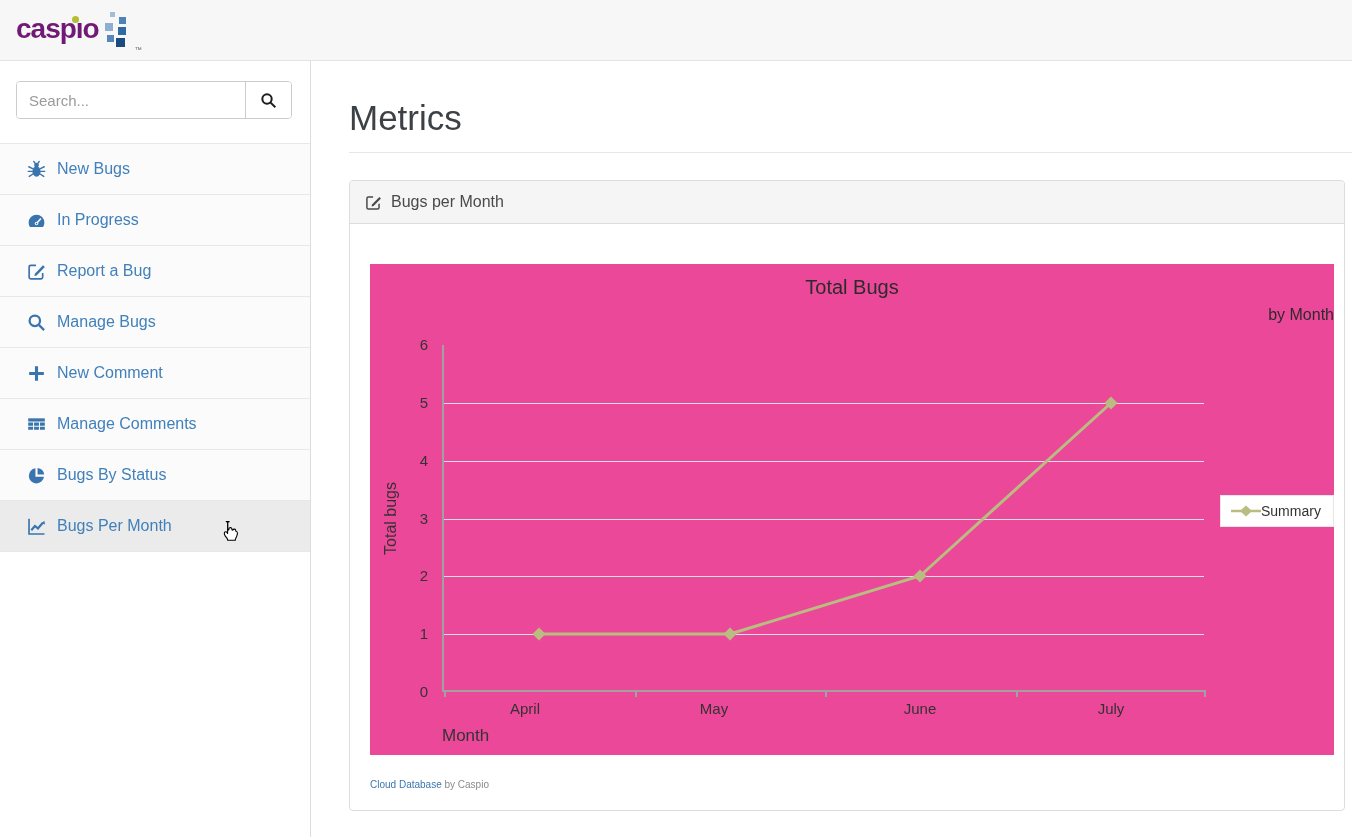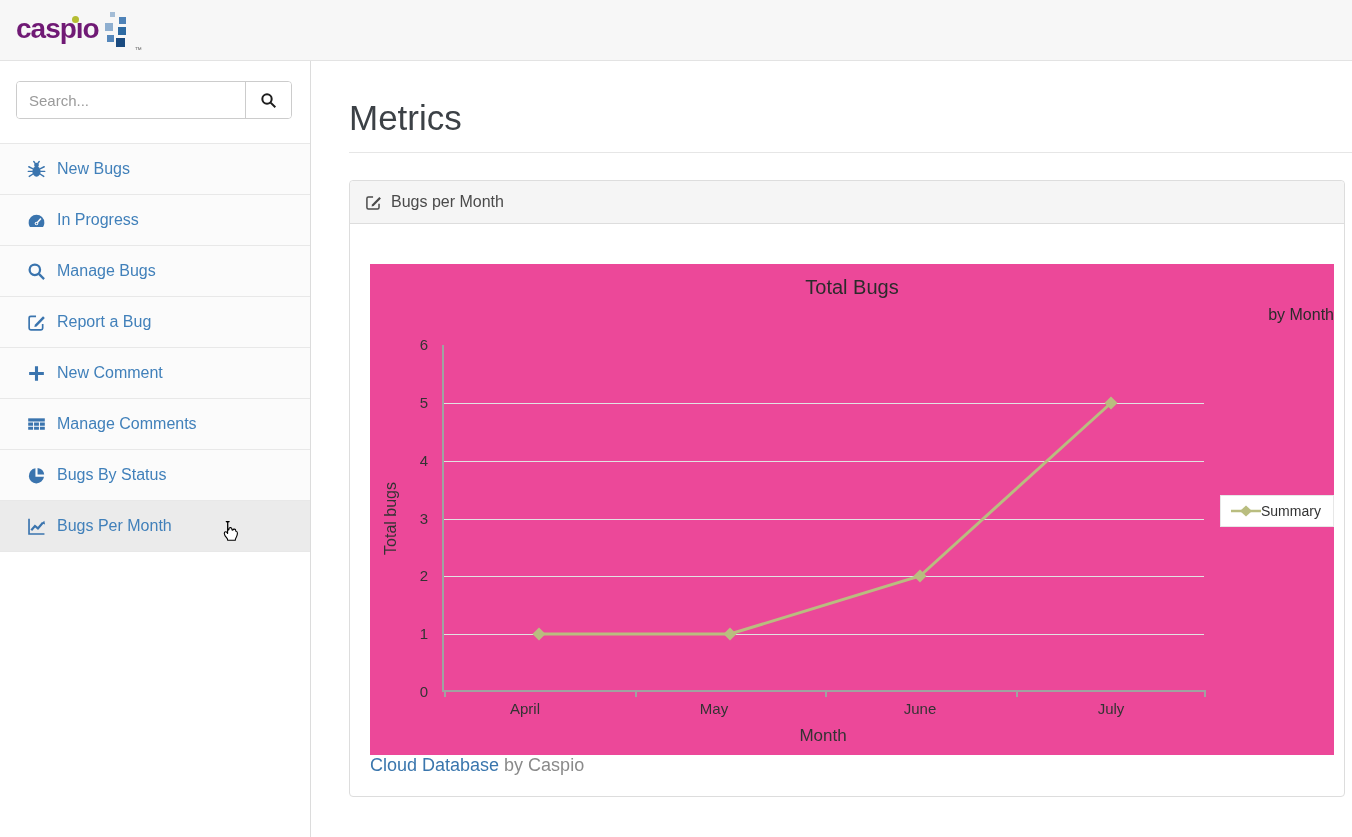--- a/index.html
+++ b/index.html
@@ -94,31 +94,31 @@
     position:absolute; left:72px; top:81px; width:762px; height:347px;
     border-left:2px solid #a1a1a1; border-bottom:2px solid #a1a1a1;
   }
   .gridline { position:absolute; left:0; width:100%; height:1px; background:#e2e2e2; }
   .ytick-label { position:absolute; width:30px; text-align:right; font-size:15px; color:#333; }
   .xtick { position:absolute; width:2px; height:7px; background:#a1a1a1; top:100%; }
   .xcat-label { position:absolute; width:100px; text-align:center; font-size:15px; color:#333; top:355px; }
   .ylabel-wrap { position:absolute; left:10px; top:81px; height:347px; width:22px;
                  display:flex; align-items:center; justify-content:center; }
   .ylabel-wrap span { writing-mode:vertical-rl; transform:rotate(180deg); font-size:16px; color:#333; }
-  .xlabel { position:absolute; left:72px; top:462px; width:762px; text-align:center;
+  .xlabel { position:absolute; left:72px; top:462px; width:762px; text-align:left;
             font-size:17px; color:#333; }
   .series-svg { position:absolute; left:0; top:0; overflow:visible; }
   .legend {
     position:absolute; left:850px; top:231px; height:32px; background:#ffffff;
     border:1px solid #e7e7e7; display:flex; align-items:center; padding:0 12px 0 10px;
     cursor:pointer;
   }
   .legend-text { font-size:14px; color:#333; }
 
-  .panel-footer { font-size:18px; color:#8a8a8a; }
+  .panel-footer { margin-top:24px; font-size:10px; color:#8a8a8a; }
   .panel-footer a { color:#3a76ad; text-decoration:none; cursor:pointer; }
 </style>
 </head>
 <body>
 
 <div class="topbar">
   <div class="logo">
     <div class="logo-word"><span>casp</span>ı<span>o</span><span class="logo-idot"></span></div>
     <div class="logo-squares">
       <span class="sq1"></span>
@@ -172,35 +172,35 @@
             <path fill="currentColor" d="M8 3.2a6.6 6.6 0 0 0-6.6 6.6c0 1.4.4 2.7 1.2 3.7h10.8c.8-1 1.2-2.3 1.2-3.7A6.6 6.6 0 0 0 8 3.2z"></path>
             <path stroke="#fbfbfb" stroke-width="1.3" fill="none" d="M8 10.6 L11.7 6.3"></path>
             <circle cx="8" cy="10.6" r="1.5" fill="#fbfbfb"></circle>
             <circle cx="8" cy="10.6" r=".7" fill="currentColor"></circle>
           </svg>
         </span>
         <span class="mi-label">In Progress</span>
       </li>
       <li>
         <span class="mi-icon">
+          <svg viewBox="0 0 16 16">
+            <path d="M13.2 9.2v3.6a1.4 1.4 0 0 1-1.4 1.4H3.2a1.4 1.4 0 0 1-1.4-1.4V4.2a1.4 1.4 0 0 1 1.4-1.4h4.4" fill="none" stroke="currentColor" stroke-width="1.4"></path>
+            <path d="M6.6 9.8 L13.5 2.8 L15 4.3 L8.1 11.3 L6.2 11.8 Z" fill="currentColor"></path>
+          </svg>
+        </span>
+        <span class="mi-label">Report a Bug</span>
+      </li>
+      <li>
+        <span class="mi-icon">
           <svg viewBox="0 0 16 16" fill="none" stroke="currentColor" stroke-width="1.9">
             <circle cx="6.6" cy="6.6" r="4.4"></circle>
             <path d="M10 10 L14.4 14.4"></path>
           </svg>
         </span>
         <span class="mi-label">Manage Bugs</span>
-      </li>
-      <li>
-        <span class="mi-icon">
-          <svg viewBox="0 0 16 16">
-            <path d="M13.2 9.2v3.6a1.4 1.4 0 0 1-1.4 1.4H3.2a1.4 1.4 0 0 1-1.4-1.4V4.2a1.4 1.4 0 0 1 1.4-1.4h4.4" fill="none" stroke="currentColor" stroke-width="1.4"></path>
-            <path d="M6.6 9.8 L13.5 2.8 L15 4.3 L8.1 11.3 L6.2 11.8 Z" fill="currentColor"></path>
-          </svg>
-        </span>
-        <span class="mi-label">Report a Bug</span>
       </li>
       <li>
         <span class="mi-icon">
           <svg viewBox="0 0 16 16">
             <path fill="currentColor" d="M6.7 1.8h2.6v4.9h4.9v2.6H9.3v4.9H6.7V9.3H1.8V6.7h4.9z"></path>
           </svg>
         </span>
         <span class="mi-label">New Comment</span>
       </li>
       <li>

